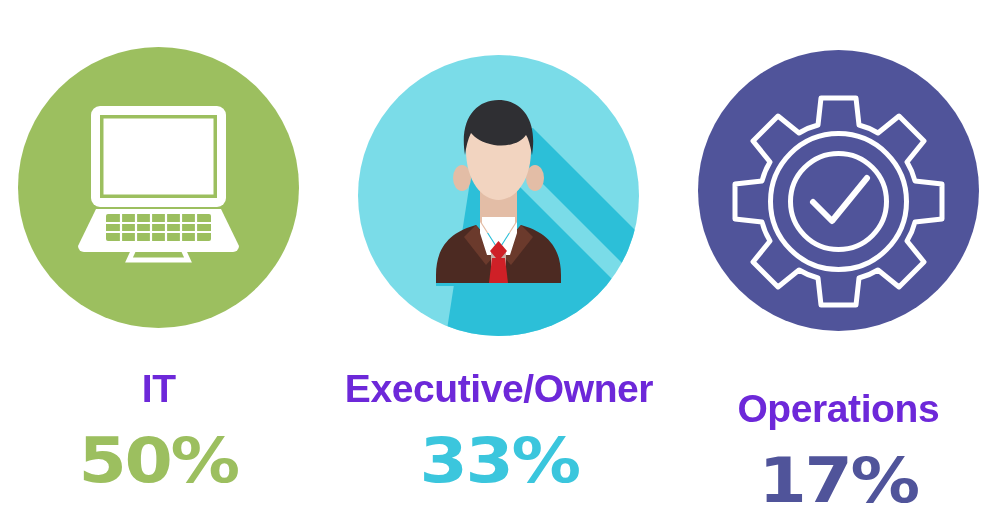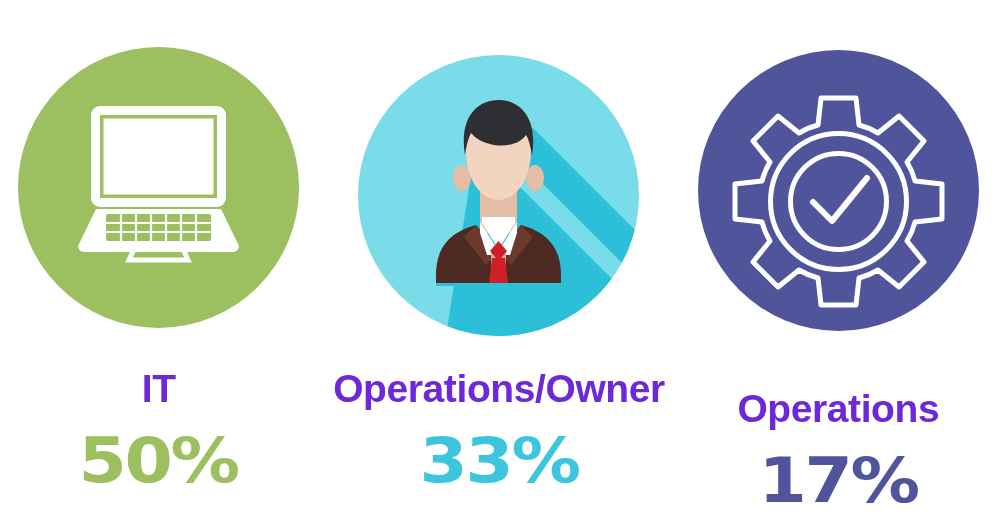--- a/index.html
+++ b/index.html
@@ -179,21 +179,21 @@
             <path d="M133 196 L148 196 L148 228 L133 228 Z" fill="#c9ada6"></path>
 
             <path d="M140.5 186 L149 196 L140.5 206 L132 196 Z" fill="#cf2027"></path>
             <path d="M134 203 L147 203 L150 228 L131 228 Z" fill="#cf2027"></path>
 
             <rect x="78" y="228" width="125" height="3" fill="#2cbfd8"></rect>
           </svg>
         </div>
       </div>
 
-      <div class="label">Operations/Owner</div>
+      <div class="label">Executive/Owner</div>
 
       <div class="pct">33%</div>
     </div>
 
     <div class="col col--ops">
 
       <div class="circle-wrap">
         <div class="circle circle--purple"></div>
         <svg class="icon-svg" viewBox="0 0 281 281" aria-hidden="true">
           <g fill="none" stroke="#ffffff" stroke-width="5" stroke-linejoin="round" stroke-linecap="round">

